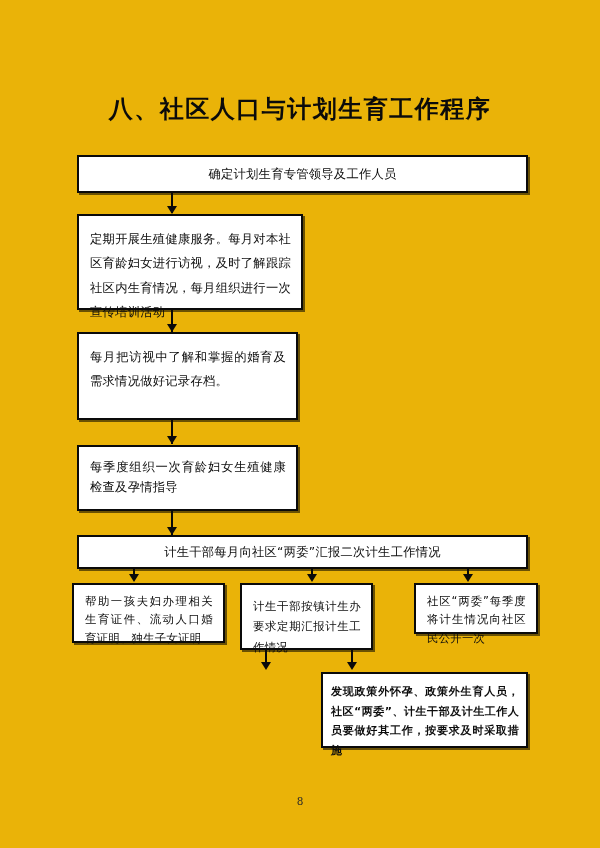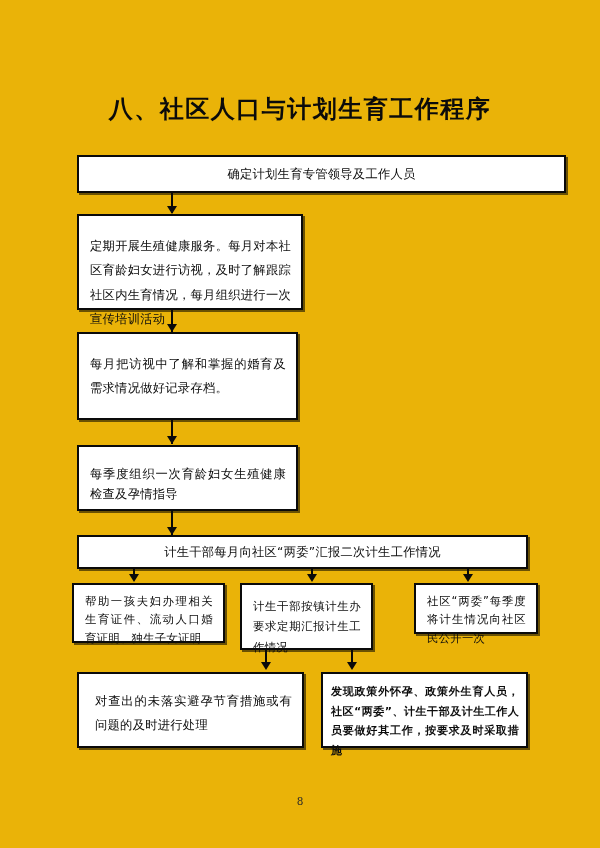--- a/index.html
+++ b/index.html
@@ -59,21 +59,21 @@
     align-items: center;
     justify-content: center;
   }
   .fbox.center .txt {
     text-align: center;
     white-space: nowrap;
   }
 
   
   .fbox.para {
-    padding: 18px 10px 0 11px;
+    padding: 11px 10px 0 11px;
   }
   .fbox.para .txt {
     text-align: justify;
     text-align-last: left;
   }
 
   
   .lh-tight .txt { line-height: 1.62; }
   .lh-mid   .txt { line-height: 1.78; }
 
@@ -107,21 +107,21 @@
     font-family: "DejaVu Serif", "Liberation Serif", serif;
   }
 </style>
 </head>
 <body>
 
 <div id="page">
 
   <div class="doc-title">八、社区人口与计划生育工作程序</div>
 
-  <div class="fbox center" style="left:77px; top:155px; width:489px; height:38px;">
+  <div class="fbox center" style="left:77px; top:155px; width:451px; height:38px;">
     <span class="txt">确定计划生育专管领导及工作人员</span>
   </div>
 
   <div class="vline" style="left:171px; top:193px; height:20px;"></div>
   <div class="arrowhead" style="left:167px; top:206px;"></div>
 
   <div class="fbox para" style="left:77px; top:214px; width:226px; height:96px;">
     <span class="txt">定期开展生殖健康服务。每月对本社区育龄妇女进行访视，及时了解跟踪社区内生育情况，每月组织进行一次宣传培训活动</span>
   </div>
 
@@ -166,23 +166,20 @@
   <div class="fbox para lh-tight fs-sm" style="left:404px; top:583px; width:124px; height:51px; padding-top:7px;margin-left:10px;">
     <span class="txt">社区“两委”每季度将计生情况向社区民公开一次</span>
   </div>
 
   <div class="vline" style="left:265px; top:650px; height:17px;"></div>
   <div class="arrowhead" style="left:261px; top:662px;"></div>
 
   <div class="vline" style="left:351px; top:650px; height:17px;"></div>
   <div class="arrowhead" style="left:347px; top:662px;"></div>
 
-  <div class="fbox para" style="left:77px; top:672px; width:227px; height:76px; padding-top:15px; padding-left:16px;">
-    <span class="txt">对查出的未落实避孕节育措施或有问题的及时进行处理</span>
-  </div>
 
   <div class="fbox para lh-mid fs-xs" style="left:321px; top:672px; width:207px; height:76px; padding-top:8px; padding-left:8px; padding-right:7px;font-weight:bold;">
     <span class="txt">发现政策外怀孕、政策外生育人员，社区“两委”、计生干部及计生工作人员要做好其工作，按要求及时采取措施</span>
   </div>
 
   <div class="page-number">8</div>
 
 </div>
 
 </body></html>

